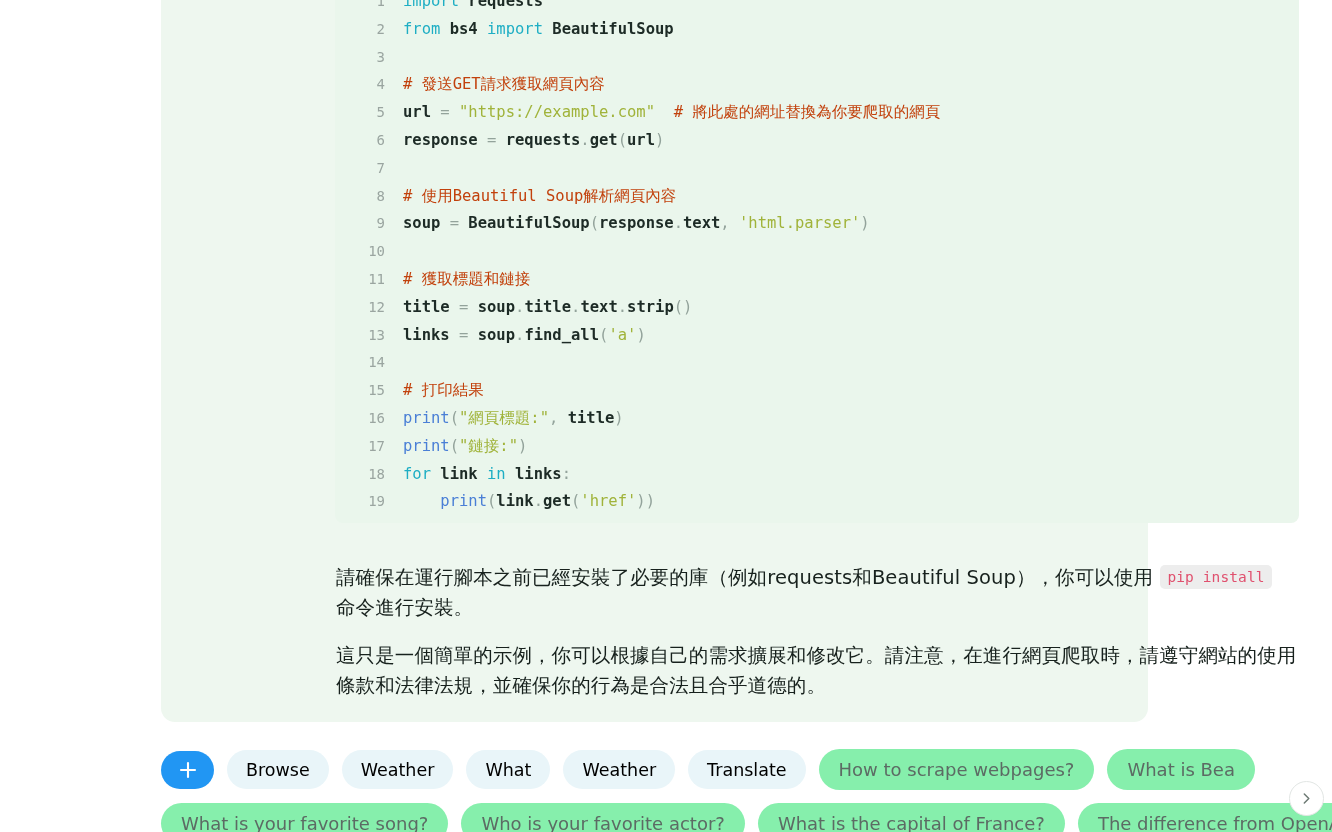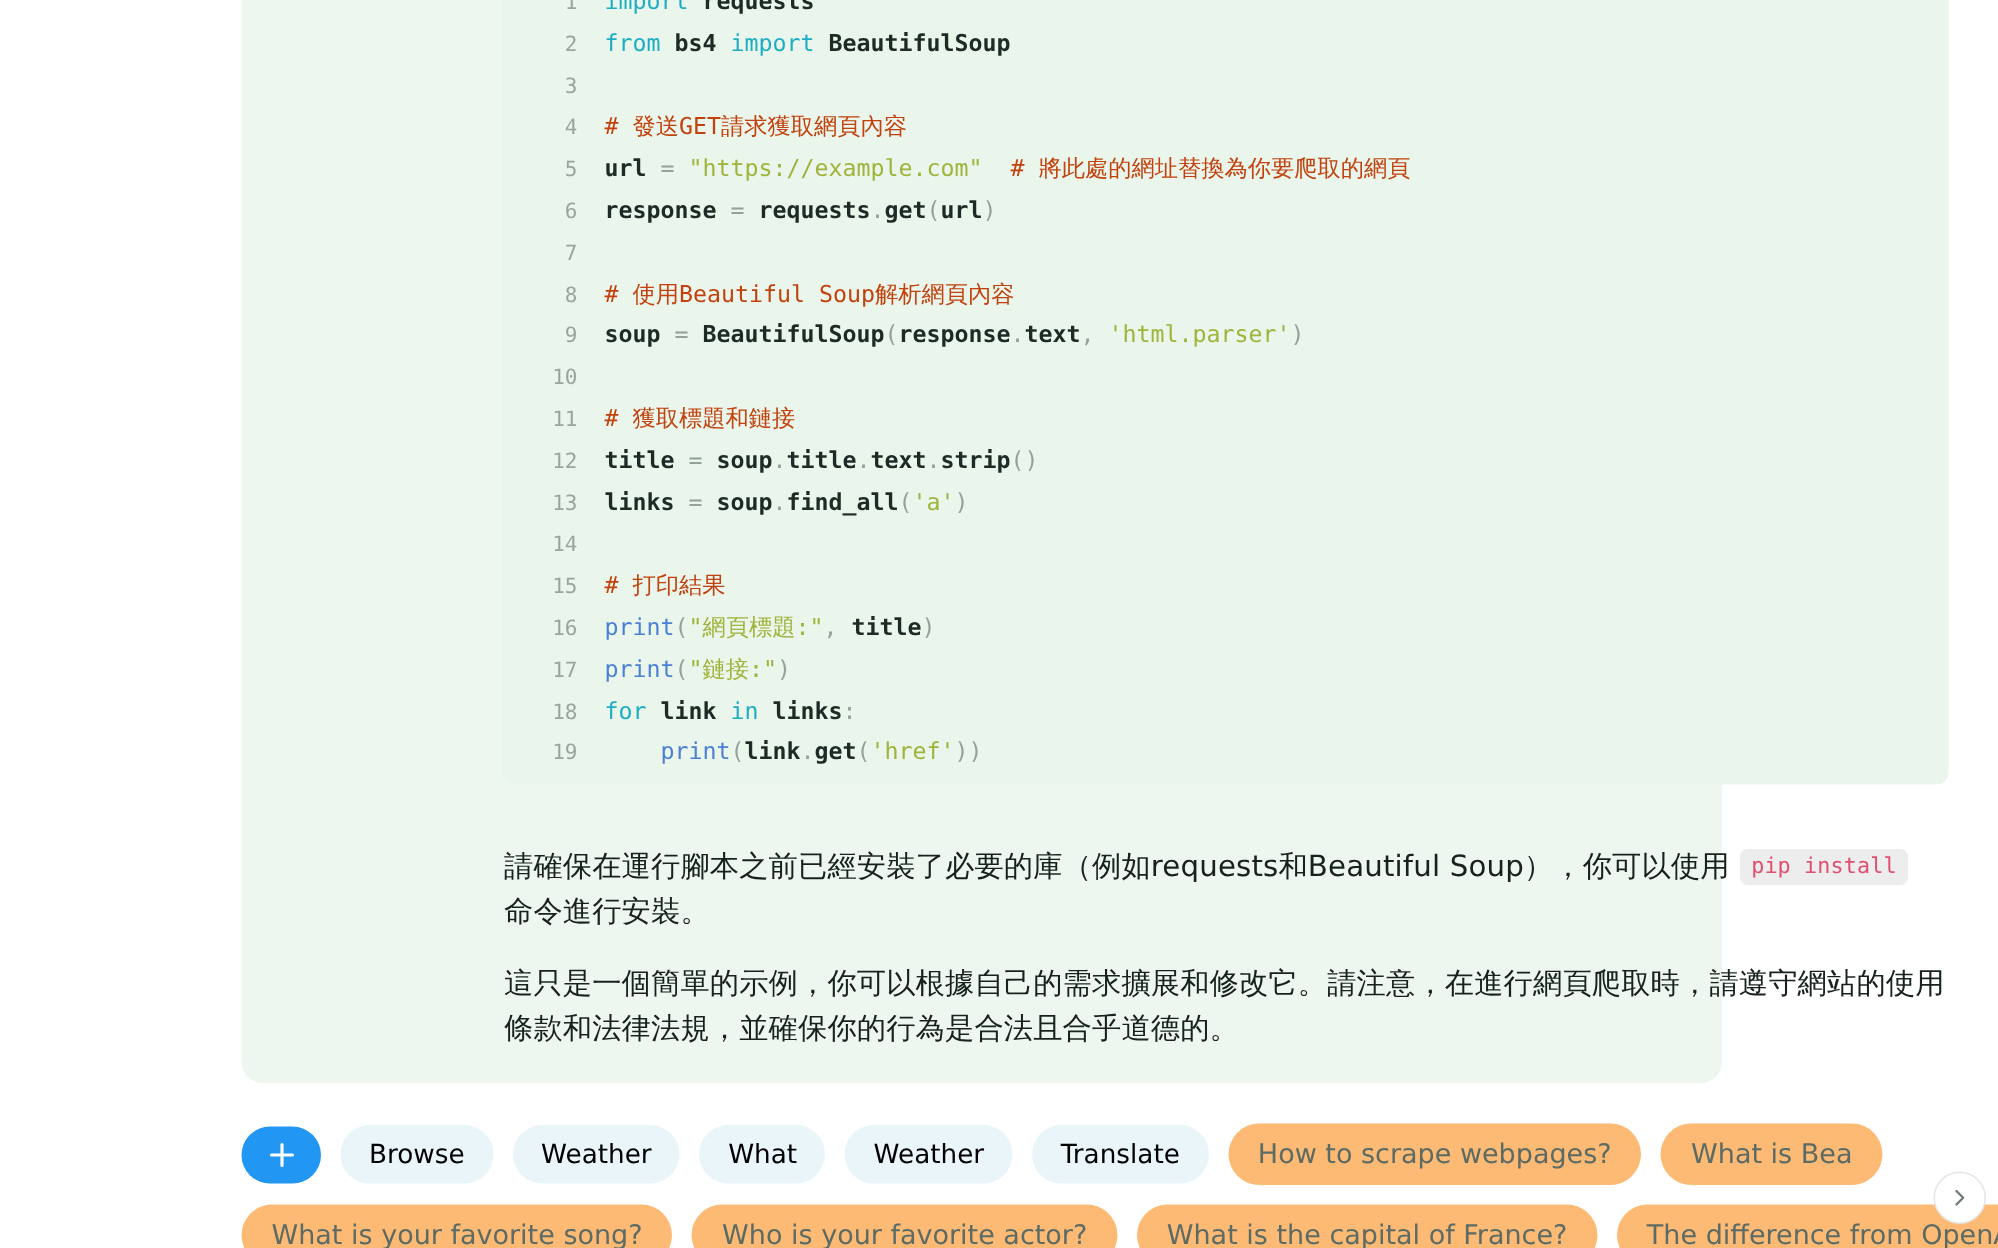--- a/index.html
+++ b/index.html
@@ -141,21 +141,21 @@
     background: #e9f5f9;
     color: #000000;
     font-size: 17.5px;
     display: flex;
     align-items: center;
     padding: 0 19px;
     cursor: pointer;
     font-family: "DejaVu Sans", "Liberation Sans", sans-serif;
   }
   .chip.q {
-    background: #fdba74;
+    background: #86efac;
     color: #5c6b64;
     height: 41px;
     border-radius: 20.5px;
     font-size: 18px;
     padding: 0 20px;
   }
 
   #scroll-next {
     position: absolute;
     left: 1289px;

